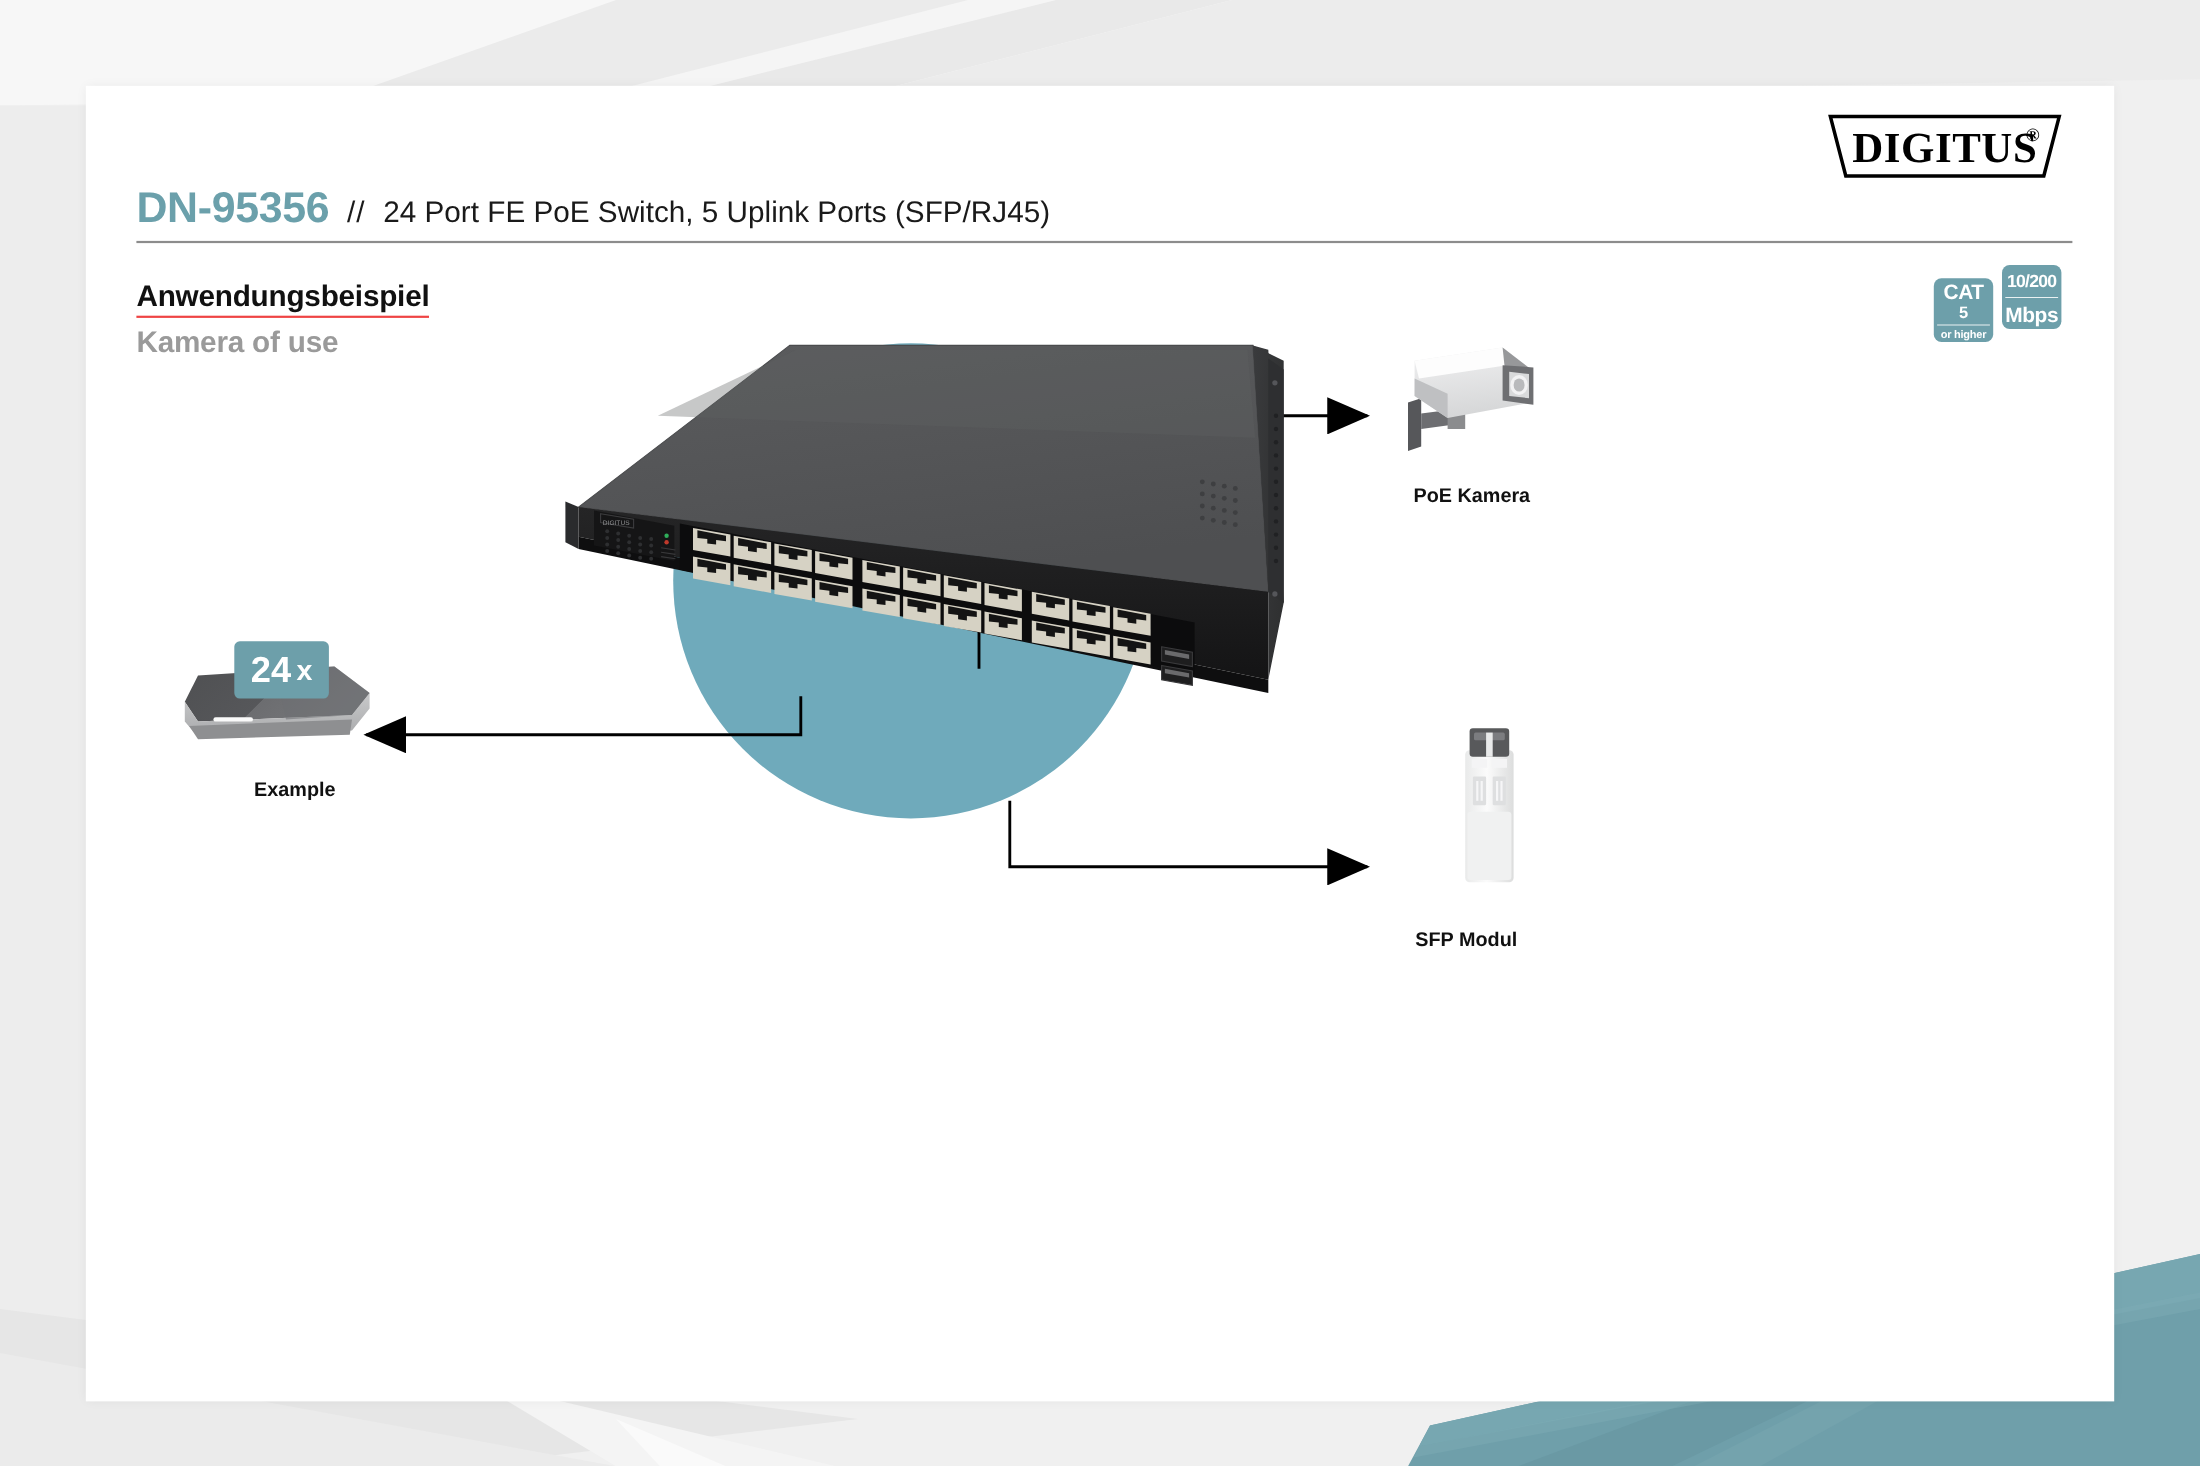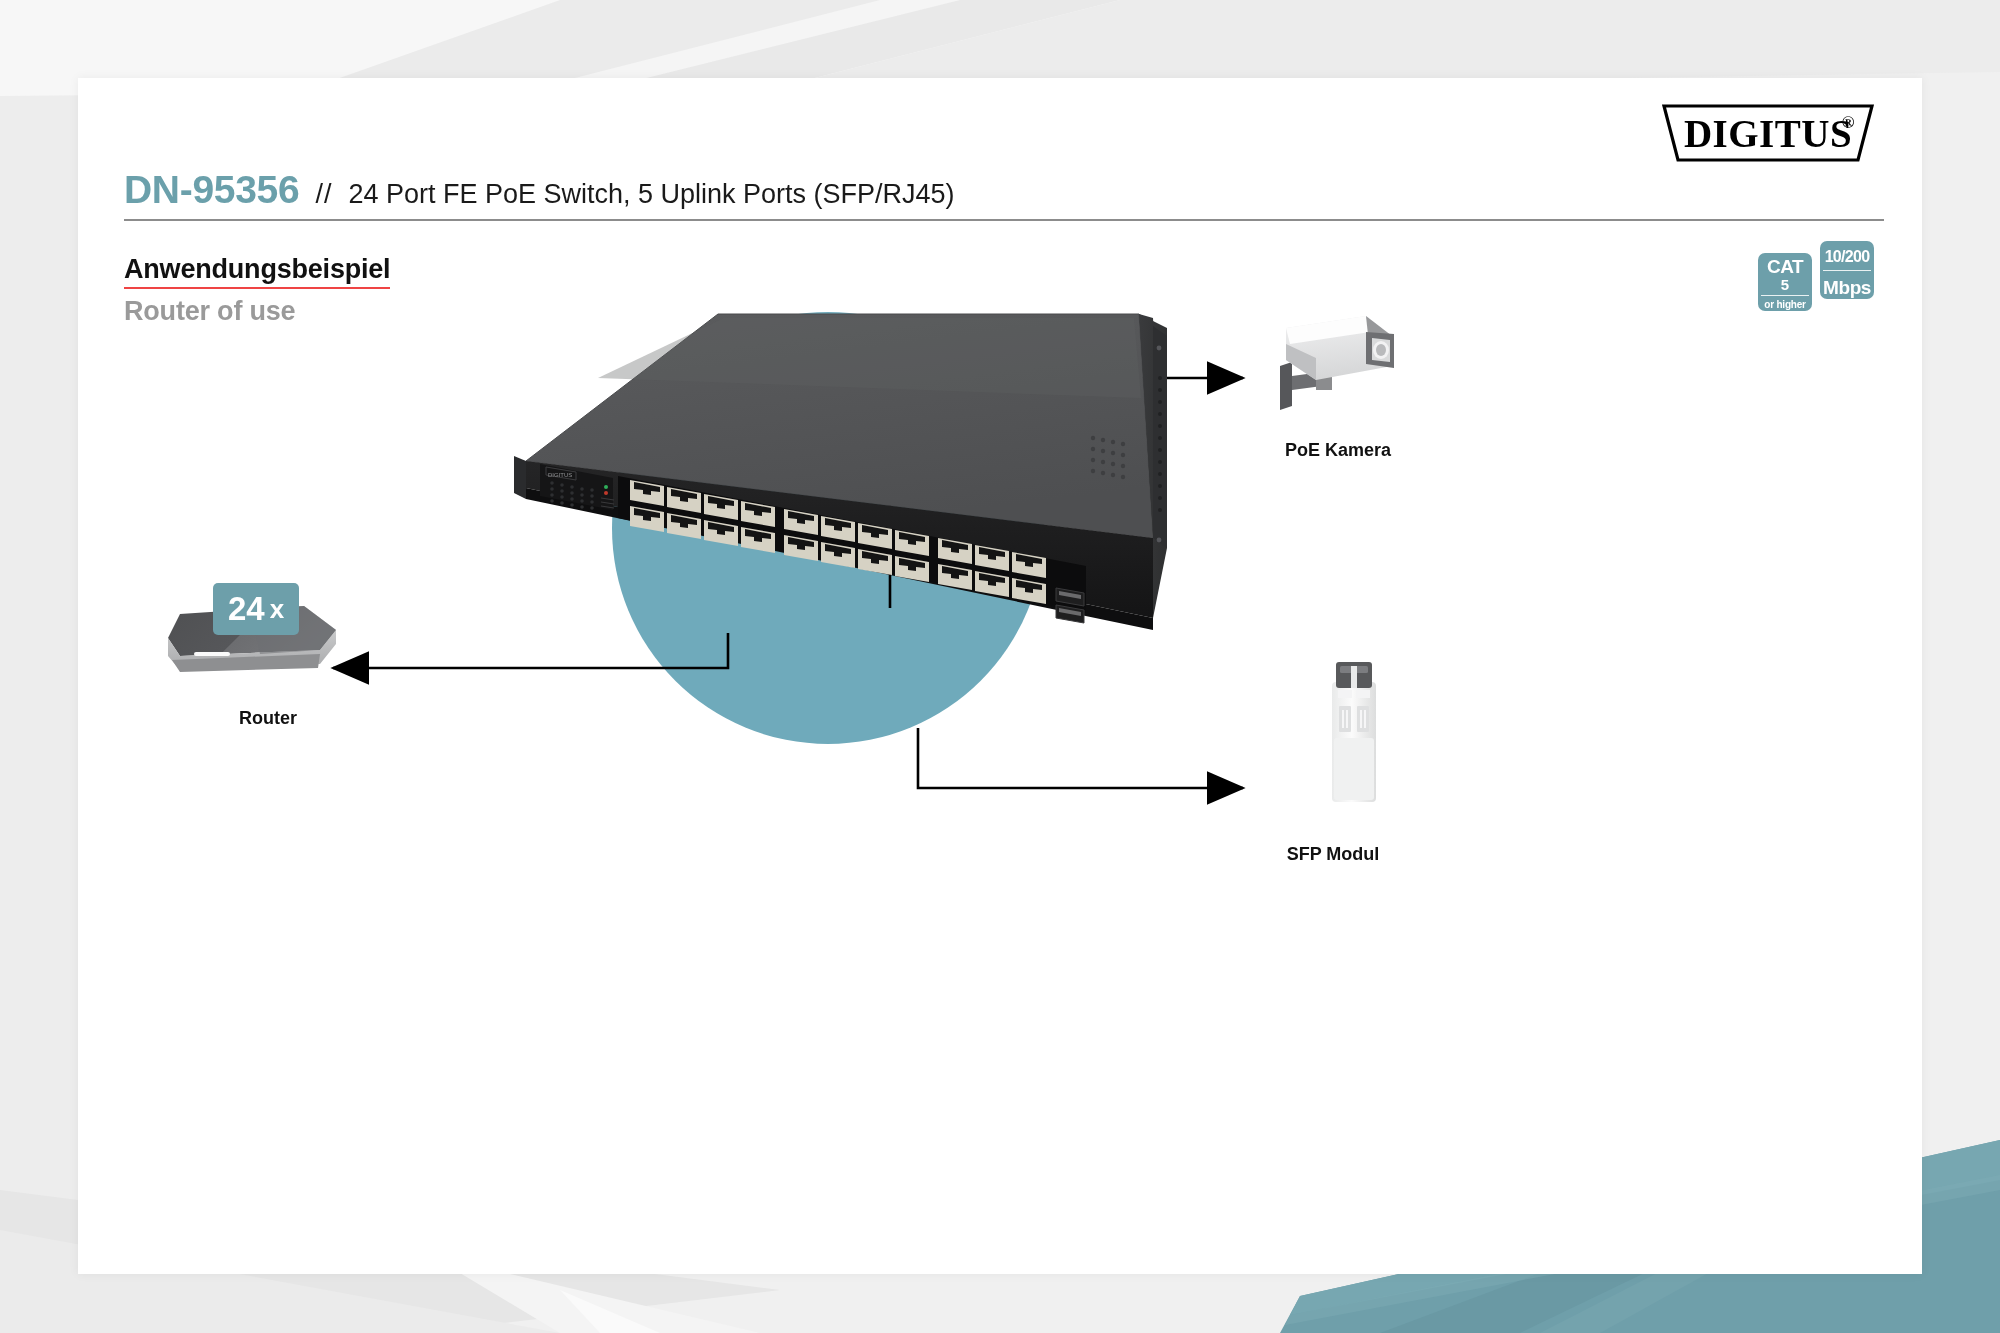--- a/index.html
+++ b/index.html
@@ -222,21 +222,21 @@
         <text class="logo-reg" x="190" y="26" text-anchor="middle">®</text>
       </svg>
     </div>
 
     <div class="title-row">
       <span class="sku">DN-95356</span><span class="slashes">//</span><span class="title-text">24 Port FE PoE Switch, 5 Uplink Ports (SFP/RJ45)</span>
     </div>
 
     <div class="section">
       <div class="section-de">Anwendungsbeispiel</div>
-      <div class="section-en">Router of use</div>
+      <div class="section-en">Kamera of use</div>
     </div>
 
     <div class="badges">
       <div class="badge badge-cat">
         <div class="l1">CAT</div>
         <div class="l2">5</div>
         <div class="l3">or higher</div>
       </div>
       <div class="badge badge-mbps">
         <div class="l1">10/200</div>
@@ -506,17 +506,17 @@
           <rect x="16" y="82" width="40" height="62" rx="3" fill="#f0f1f1"></rect>
         </g>
       </svg>
 
       <div class="count-badge">
         <span>24</span>
           <span class="x">x</span>
       </div>
 
       <div class="dev-label" id="label-camera">PoE Kamera</div>
-      <div class="dev-label" id="label-router">Router</div>
+      <div class="dev-label" id="label-router">Example</div>
       <div class="dev-label" id="label-sfp">SFP Modul</div>
     </div>
   </div>
 </div>
 
 </body></html>

